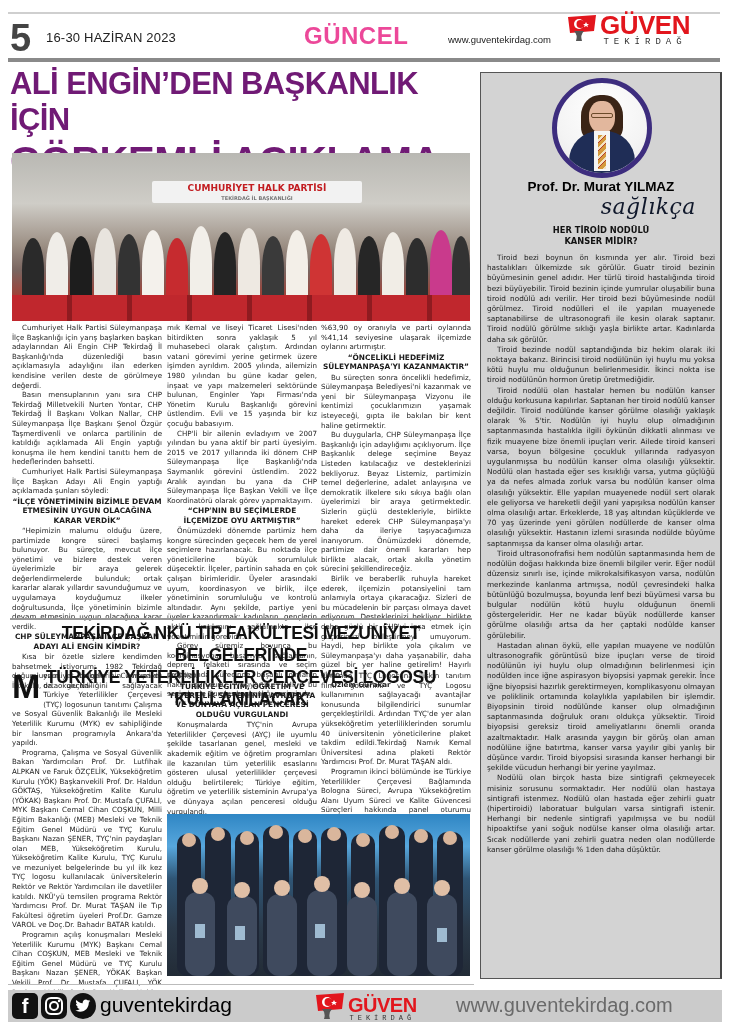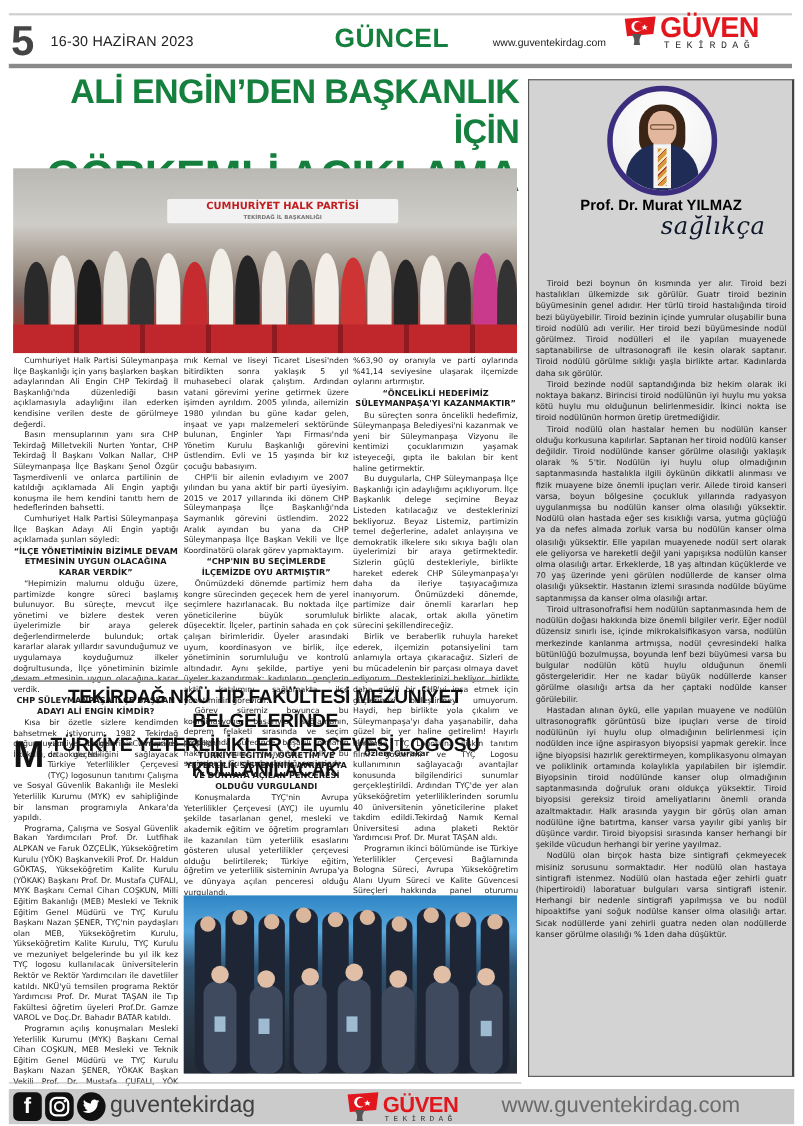--- a/index.html
+++ b/index.html
@@ -3,30 +3,30 @@
 <meta charset="utf-8">
 <style>
   * { box-sizing: border-box; margin: 0; padding: 0; }
   html, body { width: 730px; height: 1024px; background: #ffffff; overflow: hidden; }
   body { font-family: "DejaVu Sans", "Liberation Sans", sans-serif; color: #1a1a1a; position: relative; }
 
   
   .masthead { position: absolute; left: 8px; top: 12px; width: 712px; height: 50px; border-top: 2px solid #cfcfcf; border-bottom: 4px solid #8a8a8a; }
   .page-num { position: absolute; left: 2px; top: 4px; font-family: "Liberation Sans", sans-serif; font-weight: 900; font-size: 38px; line-height: 40px; color: #444; }
   .issue-date { position: absolute; left: 38px; top: 16px; font-family: "Liberation Sans", sans-serif; font-size: 13px; color: #222; letter-spacing: 0.2px; }
-  .section-name { position: absolute; left: 296px; top: 8px; font-family: "Liberation Sans", sans-serif; font-weight: 900; font-size: 24px; color: #15803d; letter-spacing: 0.5px; }
+  .section-name { position: absolute; left: 296px; top: 8px; font-family: "Liberation Sans", sans-serif; font-weight: 900; font-size: 24px; color: #ec4899; letter-spacing: 0.5px; }
   .header-url { position: absolute; left: 440px; top: 20px; font-family: "Liberation Sans", sans-serif; font-size: 9.5px; color: #222; }
   .logo { position: absolute; display: flex; align-items: center; }
   .logo-head .flag { width: 34px; height: 30px; }
   .logo-word { display: flex; flex-direction: column; align-items: center; line-height: 1; }
   .logo-word .main { font-family: "Liberation Sans", sans-serif; font-weight: 900; color: #e2161d; letter-spacing: -0.5px; }
   .logo-word .sub { font-family: "Liberation Mono", monospace; color: #333; }
 
   
-  .headline { position: absolute; left: 10px; top: 66px; width: 462px; text-align: right; font-family: "Liberation Sans", sans-serif; font-weight: 900; color: #15803d; }
+  .headline { position: absolute; left: 10px; top: 66px; width: 462px; text-align: left; font-family: "Liberation Sans", sans-serif; font-weight: 900; color: #701a75; }
   .headline .l1 { font-size: 31px; line-height: 36px; letter-spacing: -0.6px; }
   .headline .l2 { font-size: 40px; line-height: 46px; letter-spacing: -0.5px; }
 
   
   .photo1 { position: absolute; left: 12px; top: 153px; width: 458px; height: 168px; overflow: hidden;
     background: linear-gradient(180deg, #b9b8b3 0%, #cfcdc7 30%, #9c8f84 55%, #7a6560 70%, #a7392f 88%, #c2282a 100%); }
   .banner { position: absolute; left: 140px; top: 28px; width: 210px; height: 22px; background: #f2f2f2; border-radius: 2px; font-size: 9px; font-weight: bold; color: #c21d21; text-align: center; line-height: 14px; }
   .banner small { display: block; font-size: 5px; line-height: 6px; color: #777; }
   .crowd { position: absolute; left: 0; right: 0; top: 55px; height: 95px; }
   .person { position: absolute; border-radius: 50% 50% 0 0; }
@@ -62,21 +62,21 @@
   .column-name { position: absolute; right: 24px; top: 121px; font-family: "DejaVu Serif", serif; font-size: 22px; color: #0f172a; font-style: italic; letter-spacing: 0.5px; }
   .article-title { position: absolute; left: 0; width: 240px; top: 152px; text-align: center; font-weight: 900; font-size: 8.3px; line-height: 11px; color: #111; }
   .sidebar .col { left: 6px; width: 228px; top: 180px; font-size: 7.3px; line-height: 10.2px; }
 
   
   .footer { position: absolute; left: 8px; top: 990px; width: 714px; height: 32px; background: #cbcbcb; }
   .social { position: absolute; top: 3px; width: 26px; height: 26px; display: flex; align-items: center; justify-content: center; background: #111; color: #fff; font-weight: 900; font-family: "Liberation Sans", sans-serif; }
   .social.fb { left: 4px; border-radius: 5px; font-size: 20px; }
   .social.ig { left: 33px; border-radius: 7px; }
   .social.tw { left: 62px; border-radius: 50%; }
-  .footer-handle { position: absolute; left: 92px; top: 3px; font-family: "Liberation Sans", sans-serif; font-size: 21px; color: #404040; }
+  .footer-handle { position: absolute; left: 92px; top: 3px; font-family: "Liberation Sans", sans-serif; font-size: 21px; color: #000000; }
   .footer-url { position: absolute; left: 448px; top: 4px; font-family: "Liberation Sans", sans-serif; font-size: 20px; color: #6a6a6a; }
 </style>
 </head>
 <body>
 
 <div class="masthead">
   <div class="page-num">5</div>
   <div class="issue-date">16-30 HAZİRAN 2023</div>
   <div class="section-name">GÜNCEL</div>
   <div class="header-url">www.guventekirdag.com</div>
@@ -240,20 +240,24 @@
   <div class="portrait">
     <div class="hair"></div>
     <div class="face"></div>
     <div class="glasses"></div>
     <div class="suit"></div>
     <div class="shirt"></div>
     <div class="tie"></div>
   </div>
   <div class="author">Prof. Dr. Murat YILMAZ</div>
   <div class="column-name">sağlıkça</div>
+  <div class="article-title">
+    <div>HER TİROİD NODÜLÜ</div>
+    <div>KANSER MİDİR?</div>
+  </div>
   <div class="col">
     <p>Tiroid bezi boynun ön kısmında yer alır. Tiroid bezi hastalıkları ülkemizde sık görülür. Guatr tiroid bezinin büyümesinin genel adıdır. Her türlü tiroid hastalığında tiroid bezi büyüyebilir. Tiroid bezinin içinde yumrular oluşabilir buna tiroid nodülü adı verilir. Her tiroid bezi büyümesinde nodül görülmez. Tiroid nodülleri el ile yapılan muayenede saptanabilirse de ultrasonografi ile kesin olarak saptanır. Tiroid nodülü görülme sıklığı yaşla birlikte artar. Kadınlarda daha sık görülür.</p>
     <p>Tiroid bezinde nodül saptandığında biz hekim olarak iki noktaya bakarız. Birincisi tiroid nodülünün iyi huylu mu yoksa kötü huylu mu olduğunun belirlenmesidir. İkinci nokta ise tiroid nodülünün hormon üretip üretmediğidir.</p>
     <p>Tiroid nodülü olan hastalar hemen bu nodülün kanser olduğu korkusuna kapılırlar. Saptanan her tiroid nodülü kanser değildir. Tiroid nodülünde kanser görülme olasılığı yaklaşık olarak % 5'tir. Nodülün iyi huylu olup olmadığının saptanmasında hastalıkla ilgili öykünün dikkatli alınması ve fizik muayene bize önemli ipuçları verir. Ailede tiroid kanseri varsa, boyun bölgesine çocukluk yıllarında radyasyon uygulanmışsa bu nodülün kanser olma olasılığı yüksektir. Nodülü olan hastada eğer ses kısıklığı varsa, yutma güçlüğü ya da nefes almada zorluk varsa bu nodülün kanser olma olasılığı yüksektir. Elle yapılan muayenede nodül sert olarak ele geliyorsa ve hareketli değil yani yapışıksa nodülün kanser olma olasılığı artar. Erkeklerde, 18 yaş altından küçüklerde ve 70 yaş üzerinde yeni görülen nodüllerde de kanser olma olasılığı yüksektir. Hastanın izlemi sırasında nodülde büyüme saptanmışsa da kanser olma olasılığı artar.</p>
     <p>Tiroid ultrasonofrafisi hem nodülün saptanmasında hem de nodülün doğası hakkında bize önemli bilgiler verir. Eğer nodül düzensiz sınırlı ise, içinde mikrokalsifikasyon varsa, nodülün merkezinde kanlanma artmışsa, nodül çevresindeki halka bütünlüğü bozulmuşsa, boyunda lenf bezi büyümesi varsa bu bulgular nodülün kötü huylu olduğunun önemli göstergeleridir. Her ne kadar büyük nodüllerde kanser görülme olasılığı artsa da her çaptaki nodülde kanser görülebilir.</p>
     <p>Hastadan alınan öykü, elle yapılan muayene ve nodülün ultrasonografik görüntüsü bize ipuçları verse de tiroid nodülünün iyi huylu olup olmadığının belirlenmesi için nodülden ince iğne aspirasyon biyopsisi yapmak gerekir. İnce iğne biyopsisi hazırlık gerektirmeyen, komplikasyonu olmayan ve poliklinik ortamında kolaylıkla yapılabilen bir işlemdir. Biyopsinin tiroid nodülünde kanser olup olmadığının saptanmasında doğruluk oranı oldukça yüksektir. Tiroid biyopsisi gereksiz tiroid ameliyatlarını önemli oranda azaltmaktadır. Halk arasında yaygın bir görüş olan aman nodülüne iğne batırtma, kanser varsa yayılır gibi yanlış bir düşünce vardır. Tiroid biyopsisi sırasında kanser herhangi bir şekilde vücudun herhangi bir yerine yayılmaz.</p>
     <p>Nodülü olan birçok hasta bize sintigrafi çekmeyecek misiniz sorusunu sormaktadır. Her nodülü olan hastaya sintigrafi istenmez. Nodülü olan hastada eğer zehirli guatr (hipertiroidi) laboratuar bulguları varsa sintigrafi istenir. Herhangi bir nedenle sintigrafi yapılmışsa ve bu nodül hipoaktifse yani soğuk nodülse kanser olma olasılığı artar. Sıcak nodüllerde yani zehirli guatra neden olan nodüllerde kanser görülme olasılığı % 1den daha düşüktür.</p>
   </div>
 </div>
 

